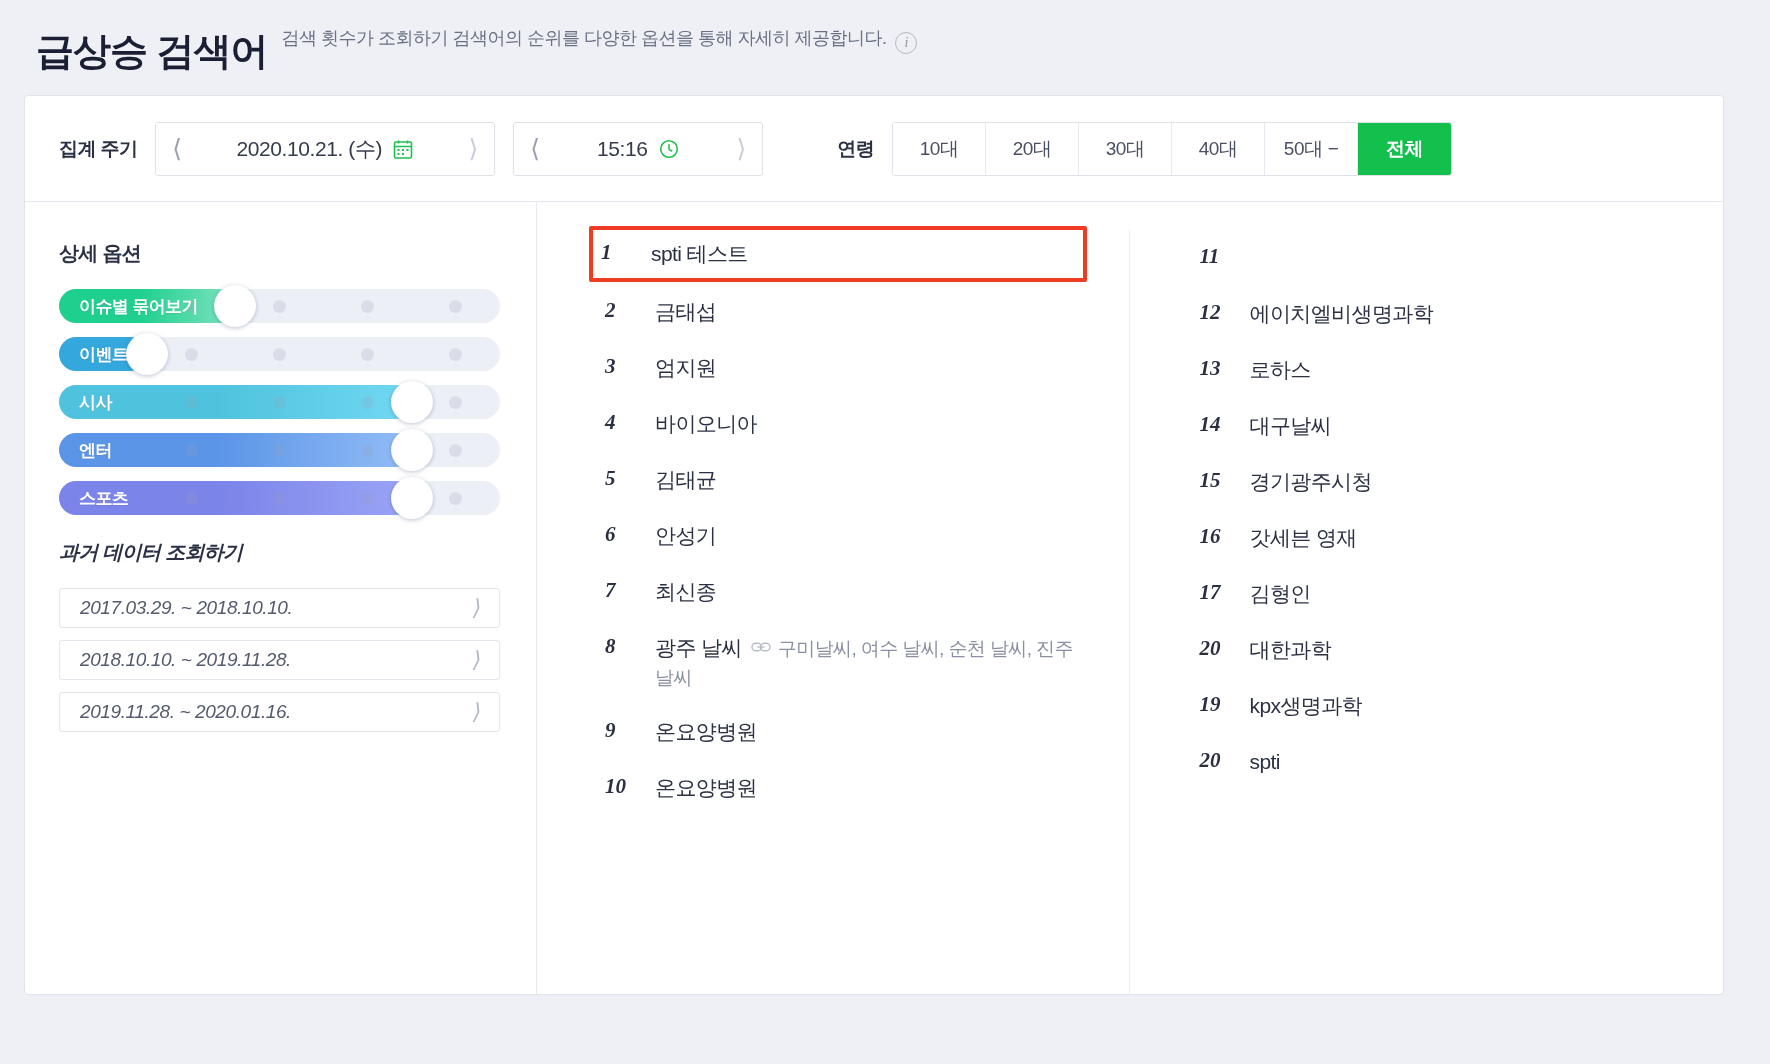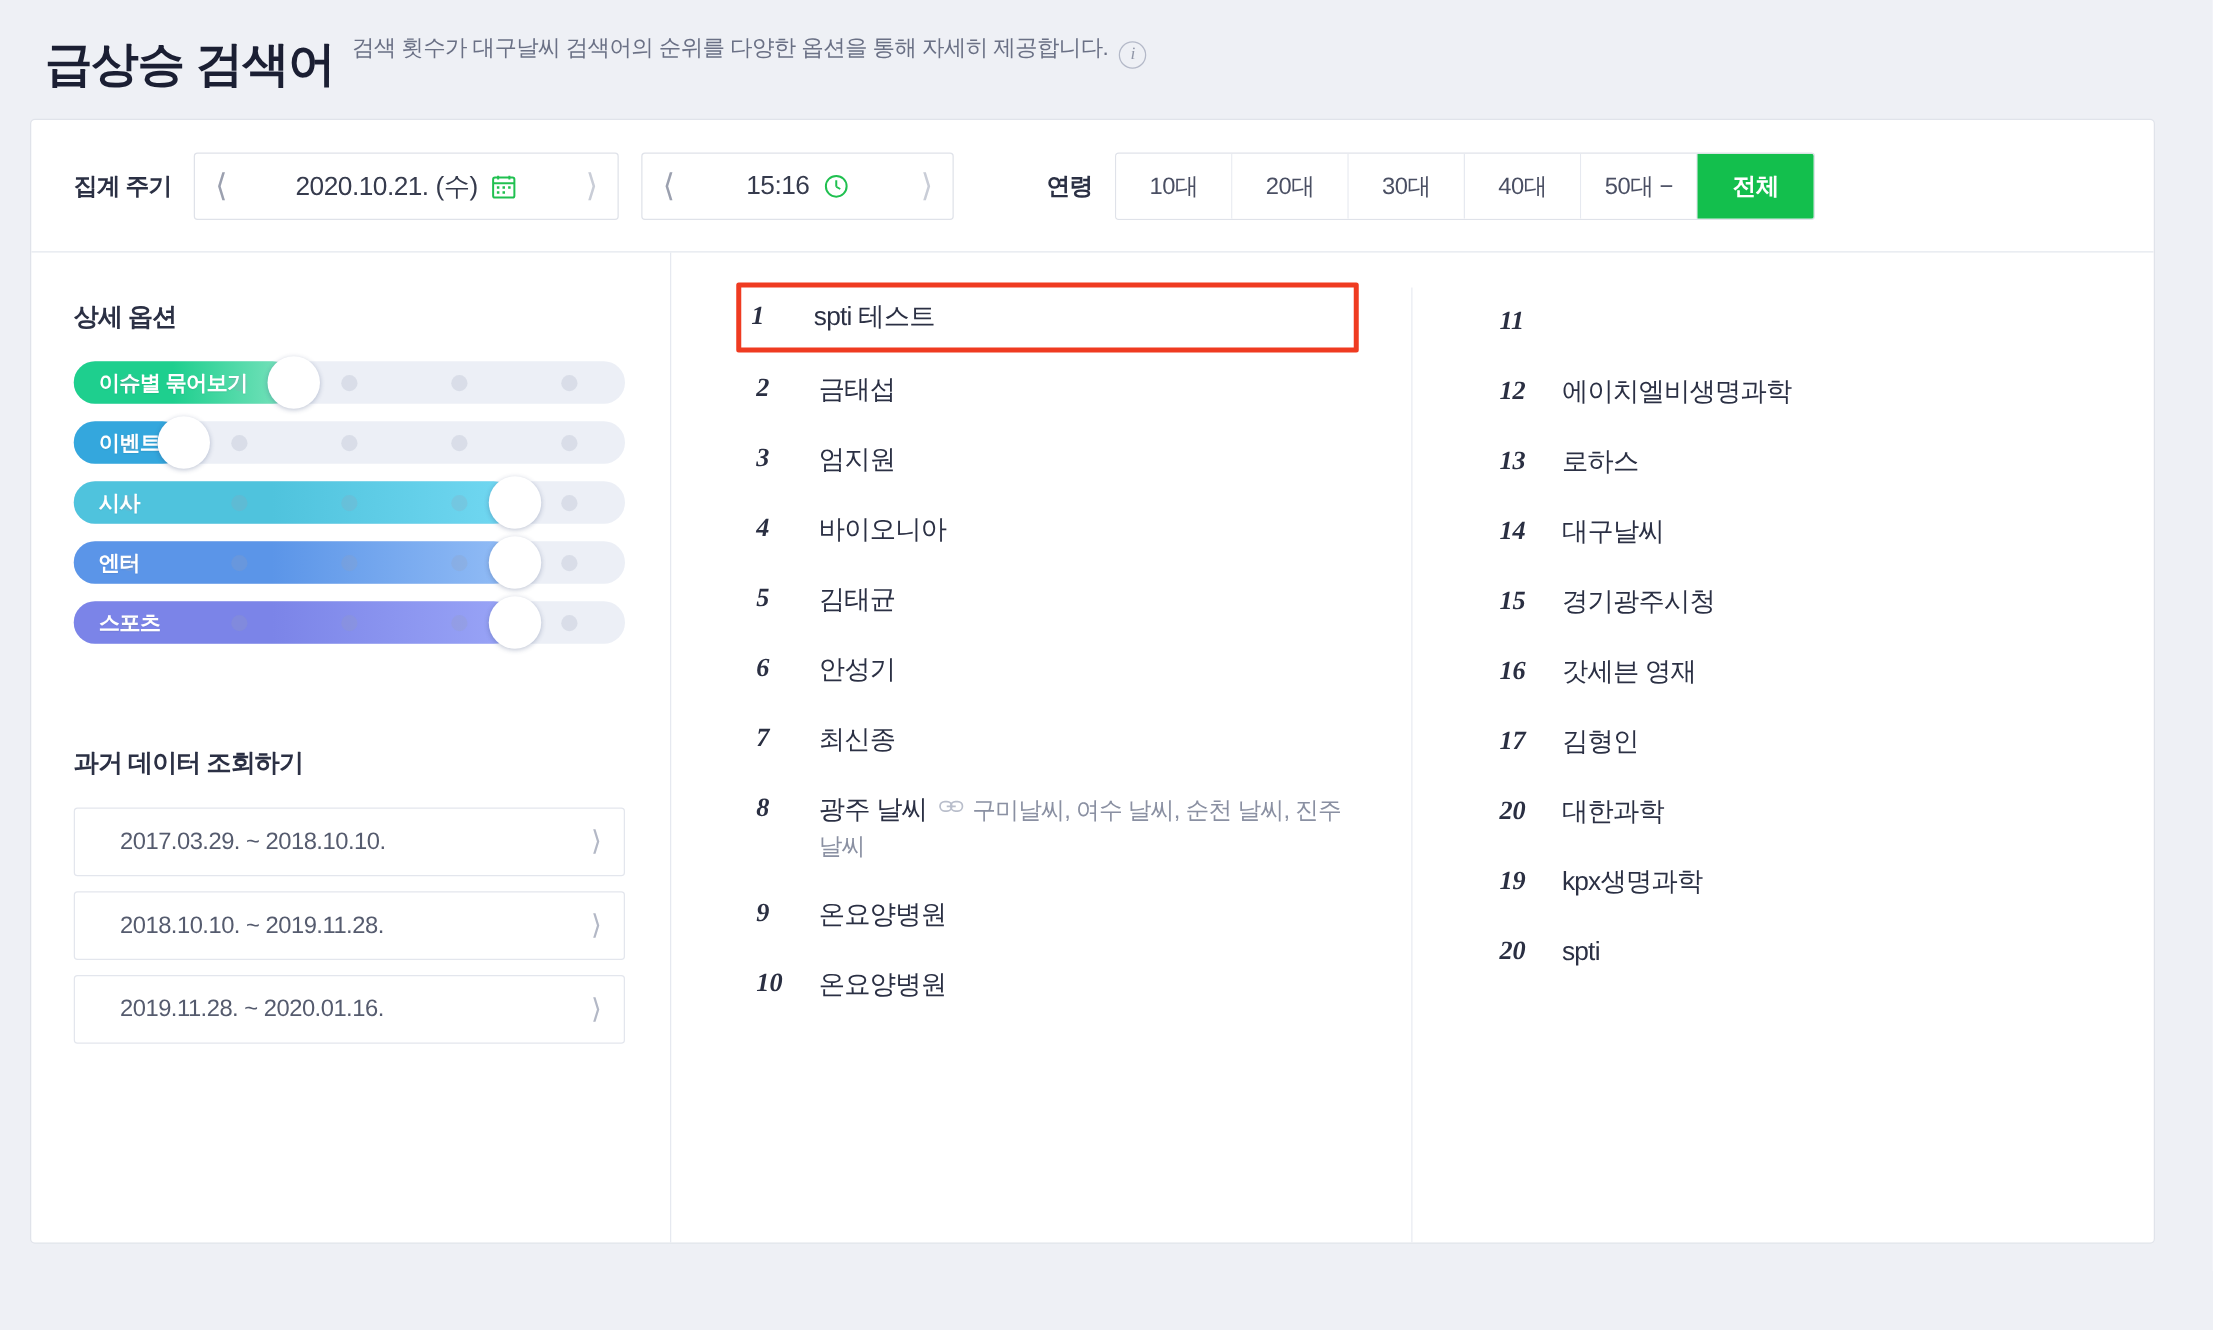--- a/index.html
+++ b/index.html
@@ -208,30 +208,30 @@
     top: 50%;
     width: 42px; height: 42px;
     margin-top: -21px;
     margin-left: -21px;
     border-radius: 50%;
     background: #ffffff;
     box-shadow: 0 1px 4px rgba(40,60,110,.30);
     z-index: 4;
   }
 
-  .history { margin-top: 82px; }
+  .history { margin-top: 24px; font-style: italic; }
   .history-list { display: flex; flex-direction: column; gap: 12px; margin-top: 18px; }
   .history-item {
     display: flex;
     align-items: center;
     justify-content: space-between;
-    height: 55px;
+    height: 40px;
     border: 1px solid #e3e6ed;
     border-radius: 3px;
-    padding: 0 18px 0 36px;
+    padding: 0 18px 0 20px;
     font-size: 19px;
     color: #555b6e;
     letter-spacing: -0.4px;
     background: #fff;
     cursor: pointer;
   }
   .history-item .chev { font-size: 22px; color: #b3b8c6; }
 
   
   .rank-pane {
@@ -292,21 +292,21 @@
   }
 </style>
 </head>
 <body>
 
 <div class="page">
 
   <div class="header">
     <span class="page-title">급상승 검색어</span>
     <span class="page-subtitle">
-      <span>검색 횟수가 대구날씨 검색어의 순위를 다양한 옵션을 통해 자세히 제공합니다.</span>
+      <span>검색 횟수가 조회하기 검색어의 순위를 다양한 옵션을 통해 자세히 제공합니다.</span>
       <span class="info-icon">i</span>
     </span>
   </div>
 
   <div class="card">
 
     <div class="filter-bar">
       <span class="filter-label">집계 주기</span>
 
       <div class="stepper date">

